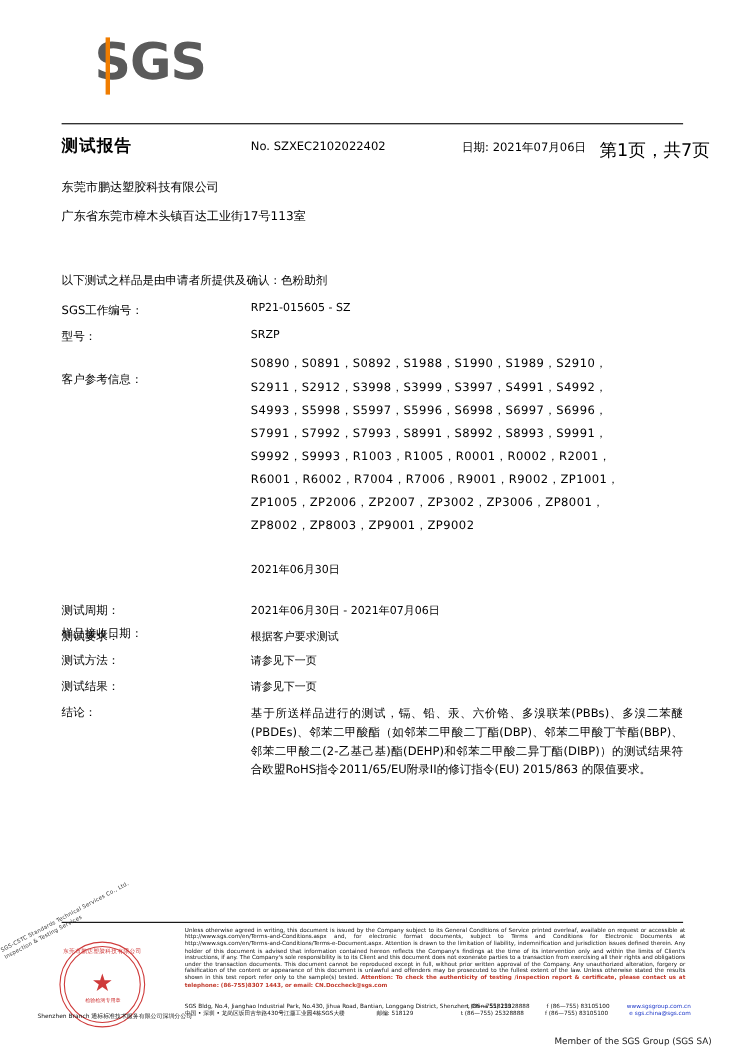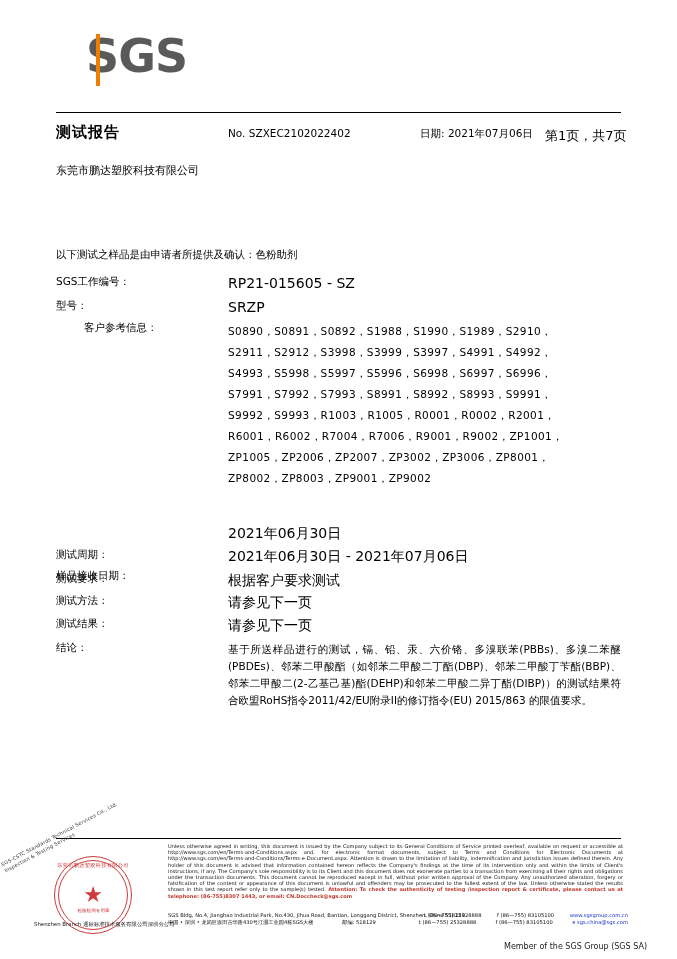--- a/index.html
+++ b/index.html
@@ -72,21 +72,21 @@
   .doc-date {
     position: absolute;
     left: 420px;
     top: 127px;
     font-size: 10.5px;
   }
   .doc-pages {
     position: absolute;
     left: 545px;
     top: 127px;
-    font-size: 13px;
+    font-size: 16px;
   }
 
   .company {
     position: absolute;
     left: 56px;
     top: 163px;
     font-size: 11px;
   }
   .address {
     position: absolute;
@@ -105,21 +105,21 @@
   
   .field {
     position: absolute;
     left: 56px;
     font-size: 10.5px;
     white-space: nowrap;
   }
   .value {
     position: absolute;
     left: 228px;
-    font-size: 14px;
+    font-size: 10px;
   }
   .value-wide {
     position: absolute;
     left: 228px;
     width: 393px;
     font-size: 10.5px;
     line-height: 21px;
     letter-spacing: 0.4px;
   }
   .conc {
@@ -271,58 +271,59 @@
   <div class="logo-bar"></div>
 
   <div class="title-rule"></div>
 
   <div class="doc-title">测试报告</div>
   <div class="doc-no">No. SZXEC2102022402</div>
   <div class="doc-date">日期: 2021年07月06日</div>
   <div class="doc-pages">第1页，共7页</div>
 
   <div class="company">东莞市鹏达塑胶科技有限公司</div>
+  <div class="address">广东省东莞市樟木头镇百达工业街17号113室</div>
 
   <div class="sample-line">以下测试之样品是由申请者所提供及确认：色粉助剂</div>
 
   <div class="field" style="top:275px;">SGS工作编号：</div>
   <div class="value" style="top:275px;">RP21-015605 - SZ</div>
 
   <div class="field" style="top:299px;">型号：</div>
   <div class="value" style="top:299px;">SRZP</div>
 
-  <div class="field" style="top:321px;margin-left:28px;">客户参考信息：</div>
+  <div class="field" style="top:338px;">客户参考信息：</div>
   <div class="value-wide" style="top:321px;">
     <div>S0890，S0891，S0892，S1988，S1990，S1989，S2910，</div>
     <div>S2911，S2912，S3998，S3999，S3997，S4991，S4992，</div>
     <div>S4993，S5998，S5997，S5996，S6998，S6997，S6996，</div>
     <div>S7991，S7992，S7993，S8991，S8992，S8993，S9991，</div>
     <div>S9992，S9993，R1003，R1005，R0001，R0002，R2001，</div>
     <div>R6001，R6002，R7004，R7006，R9001，R9002，ZP1001，</div>
     <div>ZP1005，ZP2006，ZP2007，ZP3002，ZP3006，ZP8001，</div>
     <div>ZP8002，ZP8003，ZP9001，ZP9002</div>
   </div>
 
   <div class="field" style="top:525px;margin-top:44px;">样品接收日期：</div>
-  <div class="value" style="top:525px;text-align:center;">2021年06月30日</div>
+  <div class="value" style="top:511px;text-align:center;">2021年06月30日</div>
 
   <div class="field" style="top:548px;">测试周期：</div>
   <div class="value" style="top:548px;">2021年06月30日 - 2021年07月06日</div>
 
   <div class="field" style="top:572px;">测试要求：</div>
   <div class="value" style="top:572px;">根据客户要求测试</div>
 
   <div class="field" style="top:594px;">测试方法：</div>
   <div class="value" style="top:594px;">请参见下一页</div>
 
   <div class="field" style="top:617px;">测试结果：</div>
   <div class="value" style="top:617px;">请参见下一页</div>
 
   <div class="field" style="top:641px;">结论：</div>
-  <div class="conc" style="top:641px;">基于所送样品进行的测试，镉、铅、汞、六价铬、多溴联苯(PBBs)、多溴二苯醚(PBDEs)、邻苯二甲酸酯（如邻苯二甲酸二丁酯(DBP)、邻苯二甲酸丁苄酯(BBP)、邻苯二甲酸二(2-乙基己基)酯(DEHP)和邻苯二甲酸二异丁酯(DIBP)）的测试结果符合欧盟RoHS指令2011/42/EU附录II的修订指令(EU) 2015/863 的限值要求。</div>
+  <div class="conc" style="top:641px;">基于所送样品进行的测试，镉、铅、汞、六价铬、多溴联苯(PBBs)、多溴二苯醚(PBDEs)、邻苯二甲酸酯（如邻苯二甲酸二丁酯(DBP)、邻苯二甲酸丁苄酯(BBP)、邻苯二甲酸二(2-乙基己基)酯(DEHP)和邻苯二甲酸二异丁酯(DIBP)）的测试结果符合欧盟RoHS指令2011/65/EU附录II的修订指令(EU) 2015/863 的限值要求。</div>
 
   <div class="footer-rule"></div>
 
   <div class="stamp">
     <div class="ring"></div>
     <div class="ring2"></div>
     <div class="ring-text">东莞市鹏达塑胶科技有限公司</div>
     <div class="star">★</div>
     <div class="bottom-text">检验检测专用章</div>
   </div>

